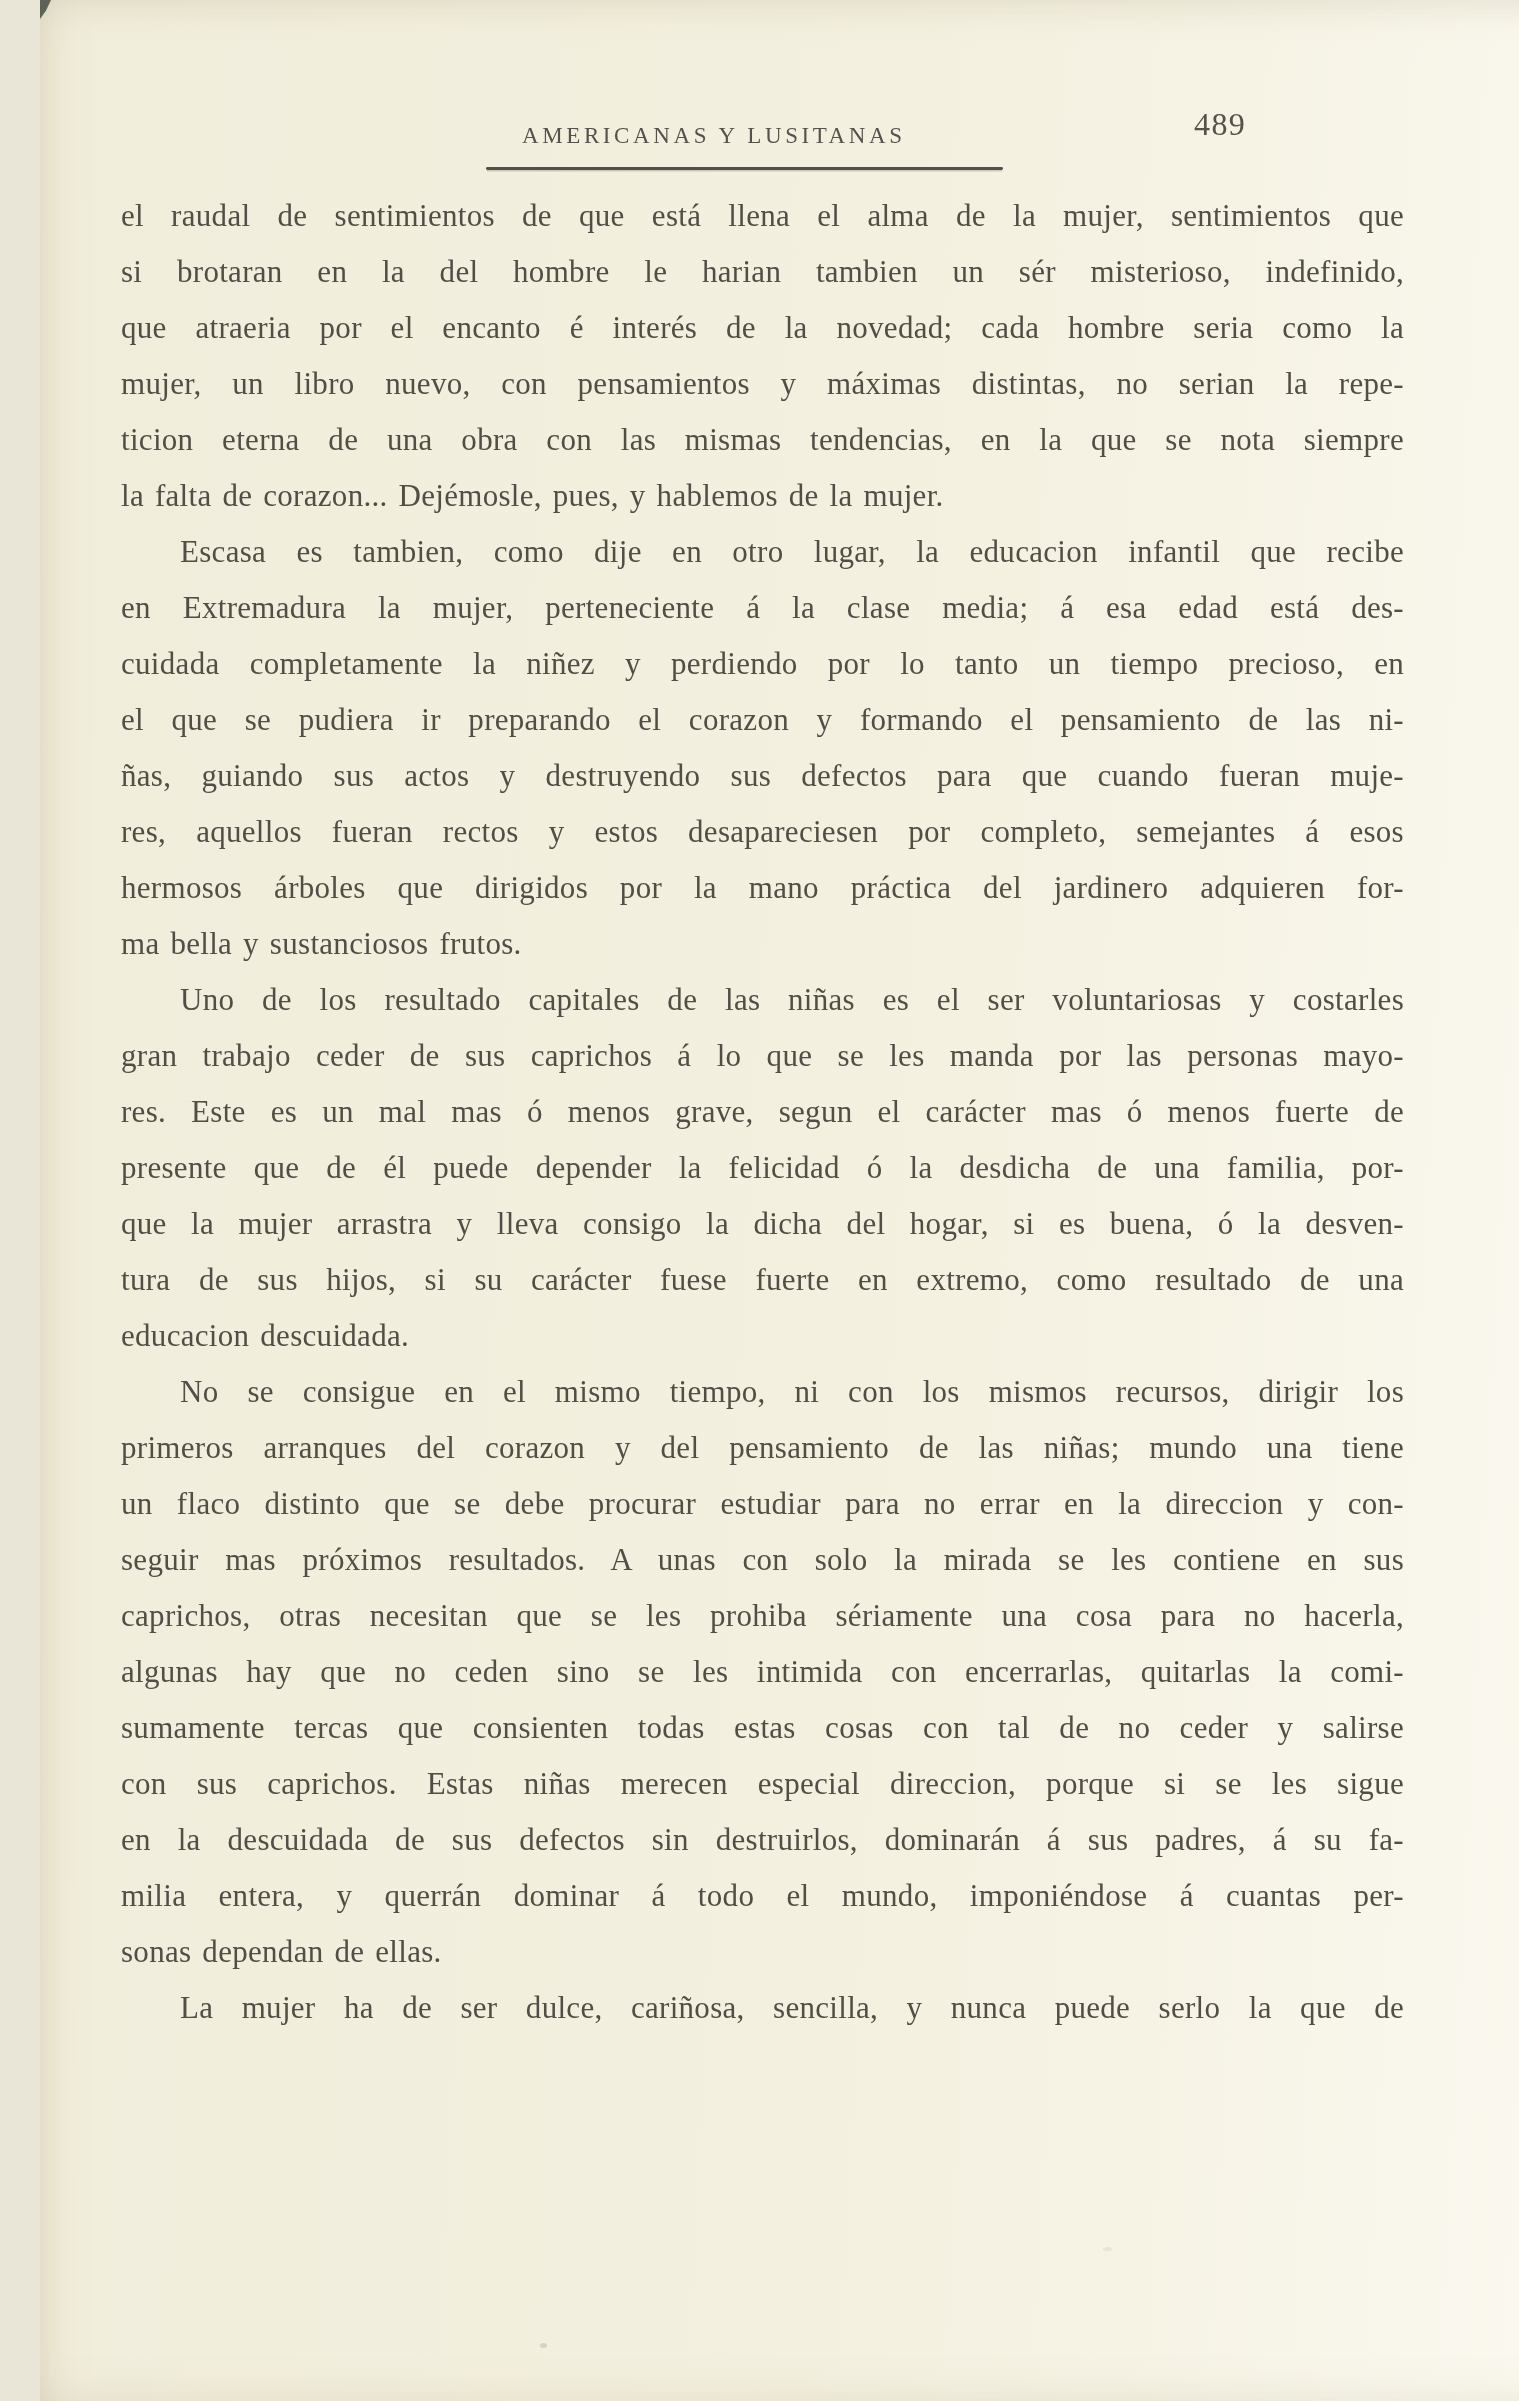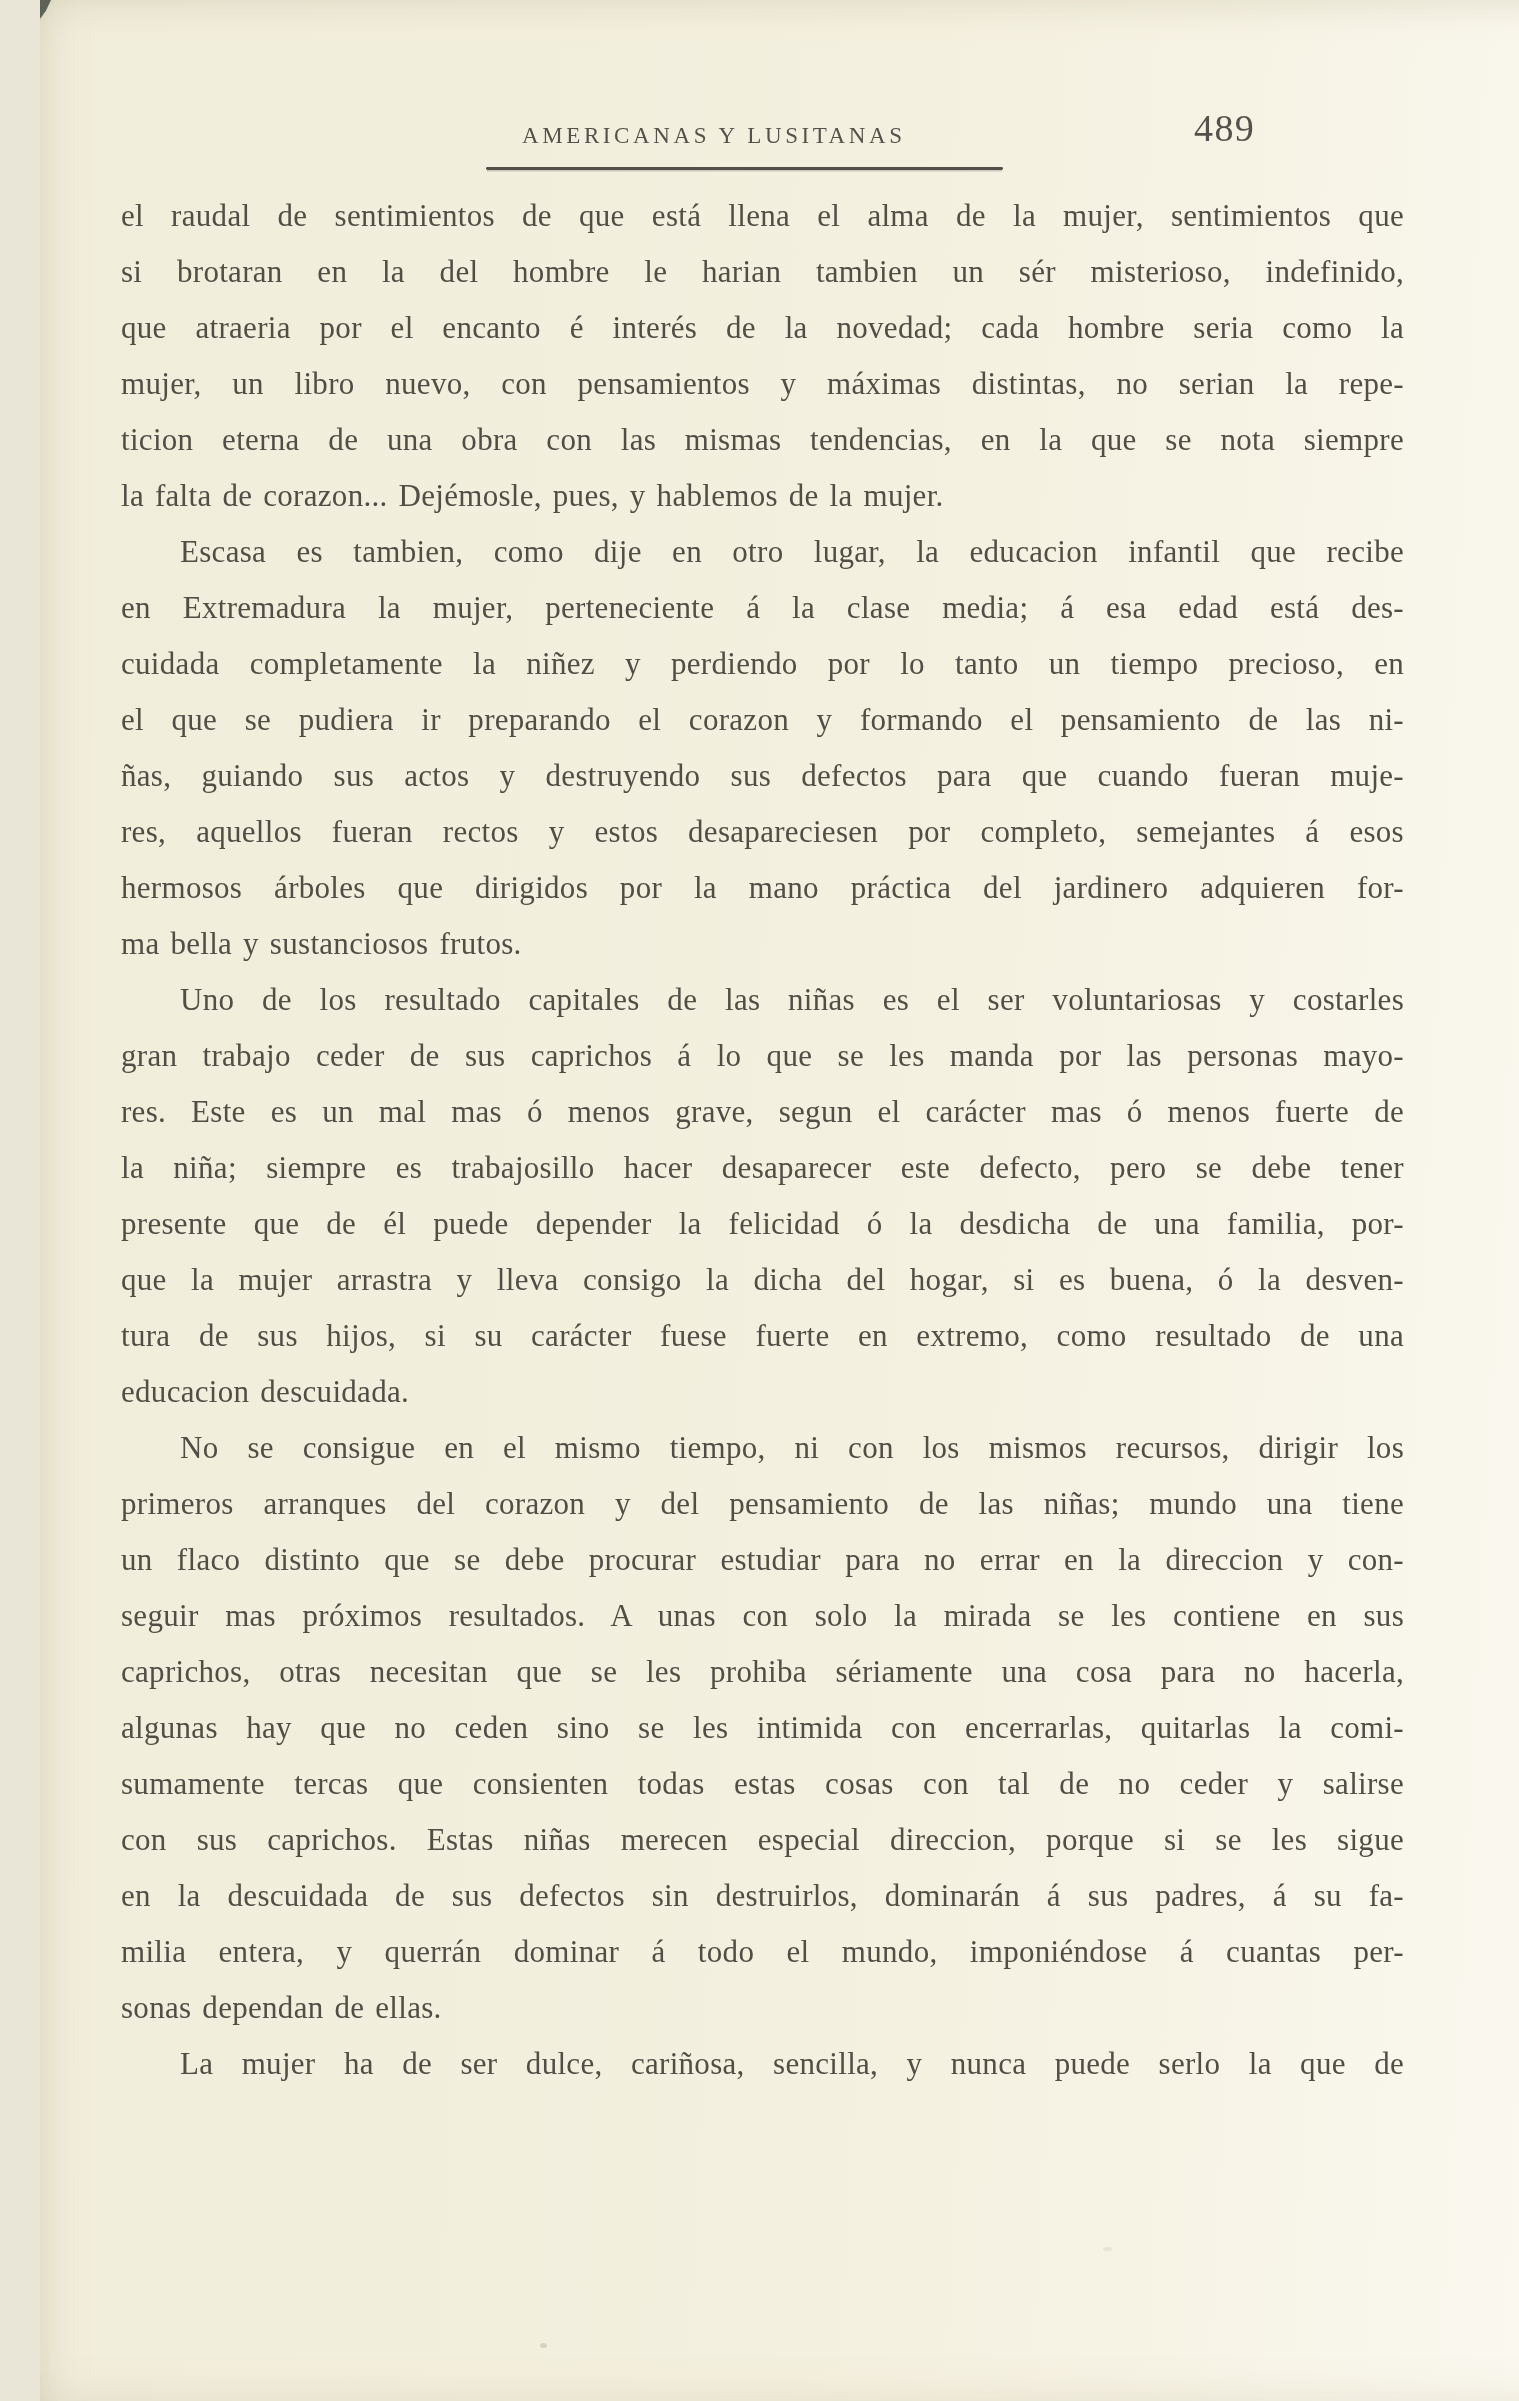--- a/index.html
+++ b/index.html
@@ -22,21 +22,21 @@
   }
   .speck{position:absolute;background:rgba(90,85,70,.18);border-radius:50%;}
   .running-header{position:absolute;top:0;left:0;width:100%;height:188px;}
   .header-title{
     position:absolute;left:482px;top:123px;
     font-size:23px;letter-spacing:3.6px;color:#55524b;
     white-space:nowrap;
   }
   .page-number{
     position:absolute;left:1154px;top:106px;
-    font-size:38px;color:#55524b;letter-spacing:1.4px;
+    font-size:32px;color:#55524b;letter-spacing:1.4px;
   }
   .header-rule{
     position:absolute;left:446px;top:167px;width:517px;height:2.9px;
     background:#53504a;border-radius:1.4px;
     box-shadow:0 2.2px 0 -0.7px rgba(83,80,74,.25);
   }
   .text-column{
     position:absolute;left:81px;top:188px;width:1283px;
     font-size:31px;color:#514e46;
     word-spacing:2.9px;letter-spacing:0.3px;
@@ -77,21 +77,20 @@
       <div class="line j">en Extremadura la mujer, perteneciente á la clase media; á esa edad está des-</div>
       <div class="line j">cuidada completamente la niñez y perdiendo por lo tanto un tiempo precioso, en</div>
       <div class="line j">el que se pudiera ir preparando el corazon y formando el pensamiento de las ni-</div>
       <div class="line j">ñas, guiando sus actos y destruyendo sus defectos para que cuando fueran muje-</div>
       <div class="line j">res, aquellos fueran rectos y estos desapareciesen por completo, semejantes á esos</div>
       <div class="line j">hermosos árboles que dirigidos por la mano práctica del jardinero adquieren for-</div>
       <div class="line">ma bella y sustanciosos frutos.</div>
       <div class="line j ind">Uno de los resultado capitales de las niñas es el ser voluntariosas y costarles</div>
       <div class="line j">gran trabajo ceder de sus caprichos á lo que se les manda por las personas mayo-</div>
       <div class="line j">res. Este es un mal mas ó menos grave, segun el carácter mas ó menos fuerte de</div>
-      <div class="line j">la niña; siempre es trabajosillo hacer desaparecer este defecto, pero se debe tener</div>
       <div class="line j">presente que de él puede depender la felicidad ó la desdicha de una familia, por-</div>
       <div class="line j">que la mujer arrastra y lleva consigo la dicha del hogar, si es buena, ó la desven-</div>
       <div class="line j">tura de sus hijos, si su carácter fuese fuerte en extremo, como resultado de una</div>
       <div class="line">educacion descuidada.</div>
       <div class="line j ind">No se consigue en el mismo tiempo, ni con los mismos recursos, dirigir los</div>
       <div class="line j">primeros arranques del corazon y del pensamiento de las niñas; mundo una tiene</div>
       <div class="line j">un flaco distinto que se debe procurar estudiar para no errar en la direccion y con-</div>
       <div class="line j">seguir mas próximos resultados. A unas con solo la mirada se les contiene en sus</div>
       <div class="line j">caprichos, otras necesitan que se les prohiba sériamente una cosa para no hacerla,</div>
       <div class="line j">algunas hay que no ceden sino se les intimida con encerrarlas, quitarlas la comi-</div>

